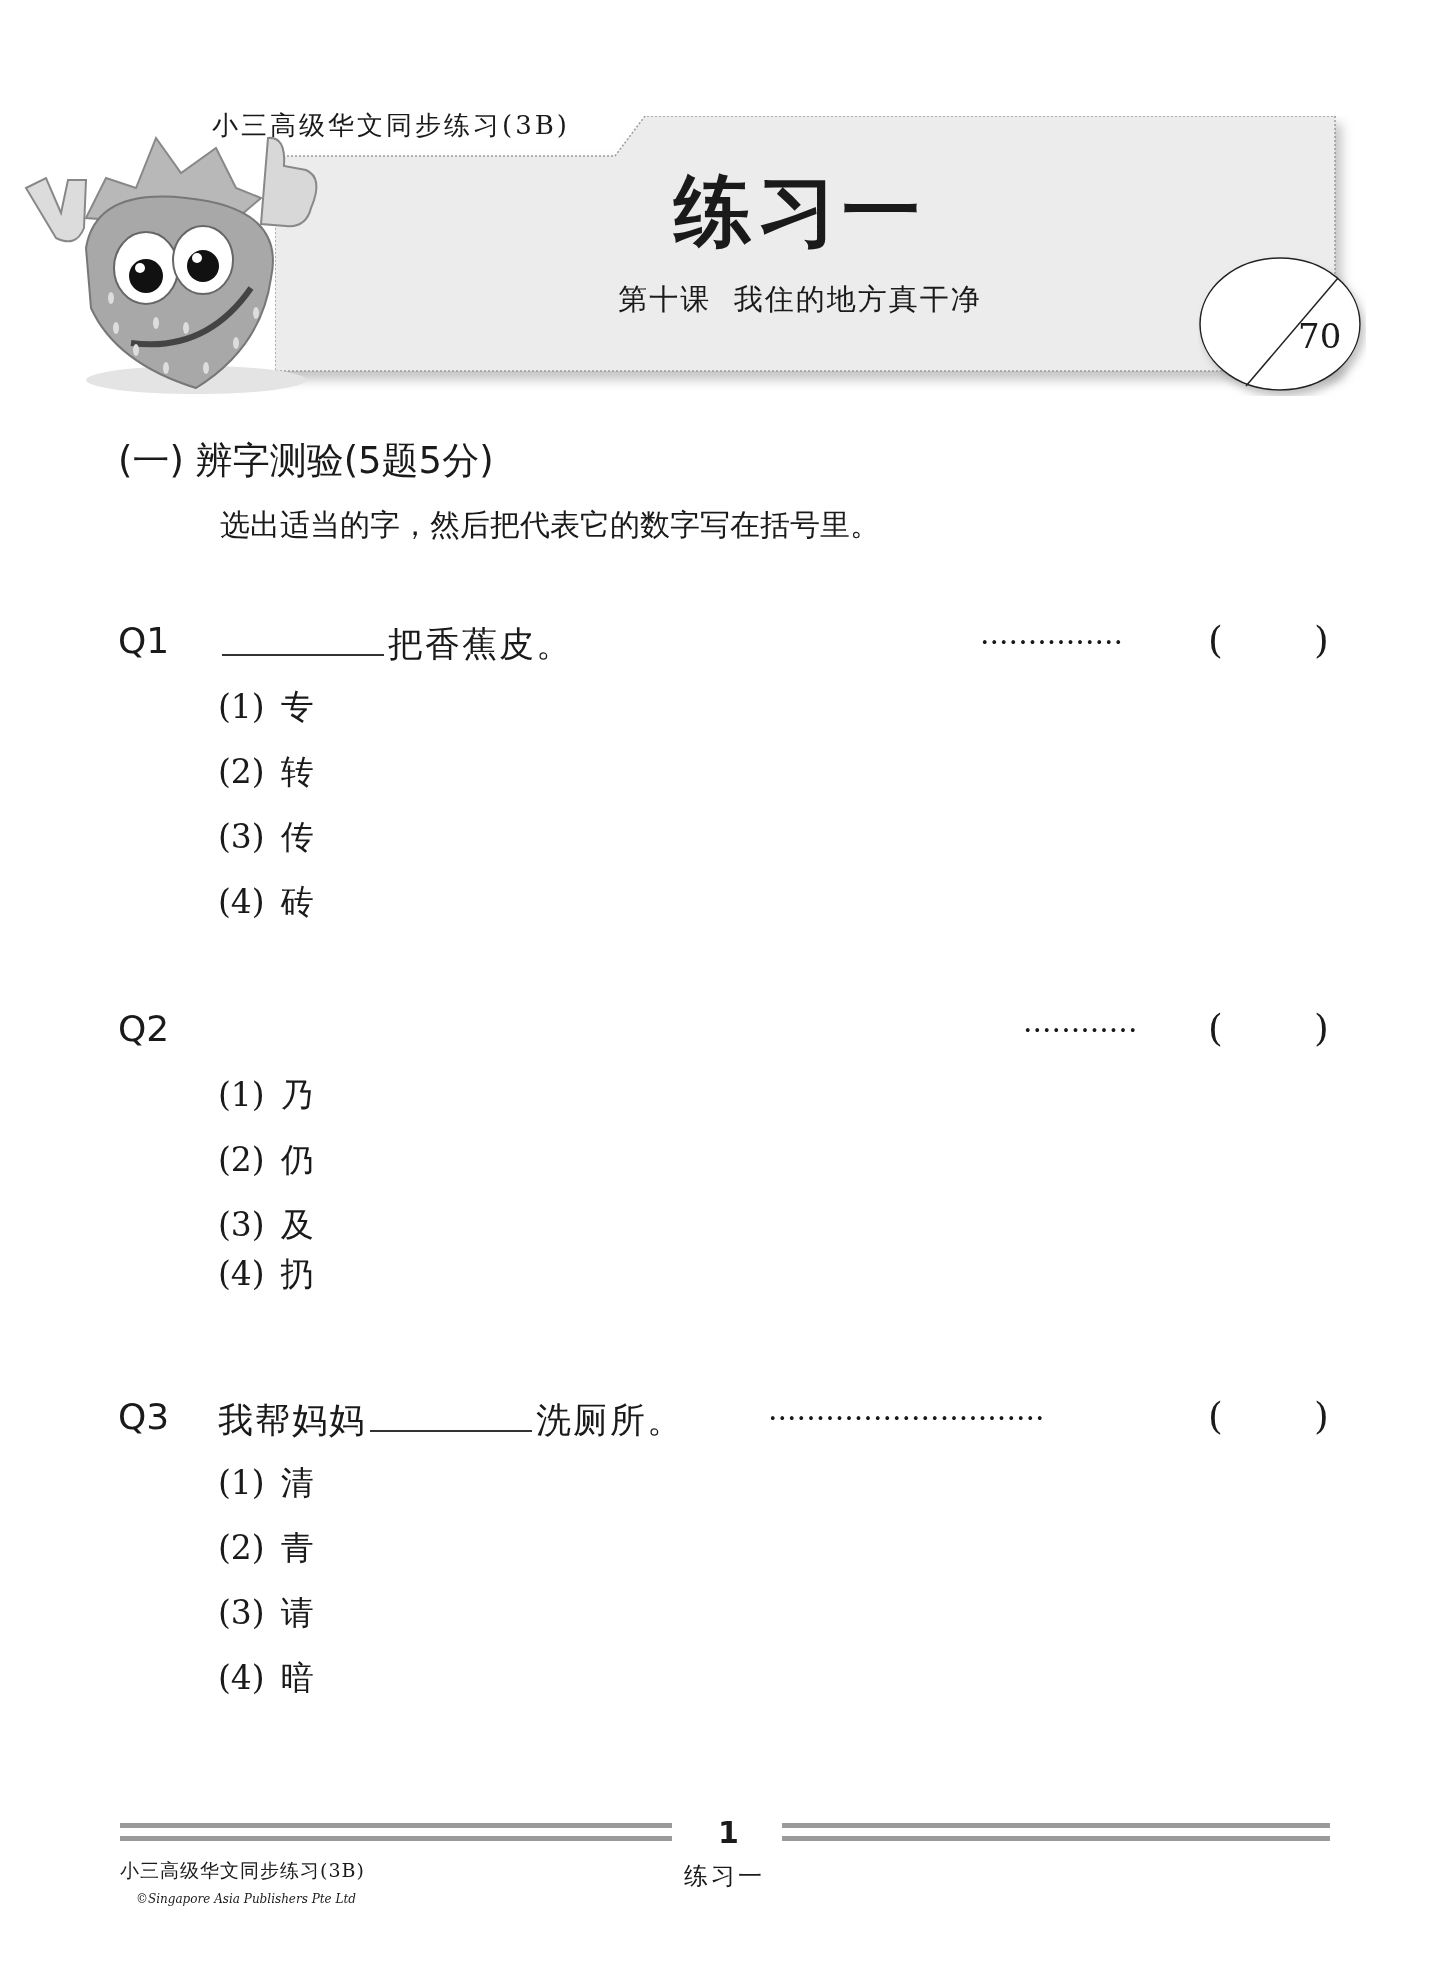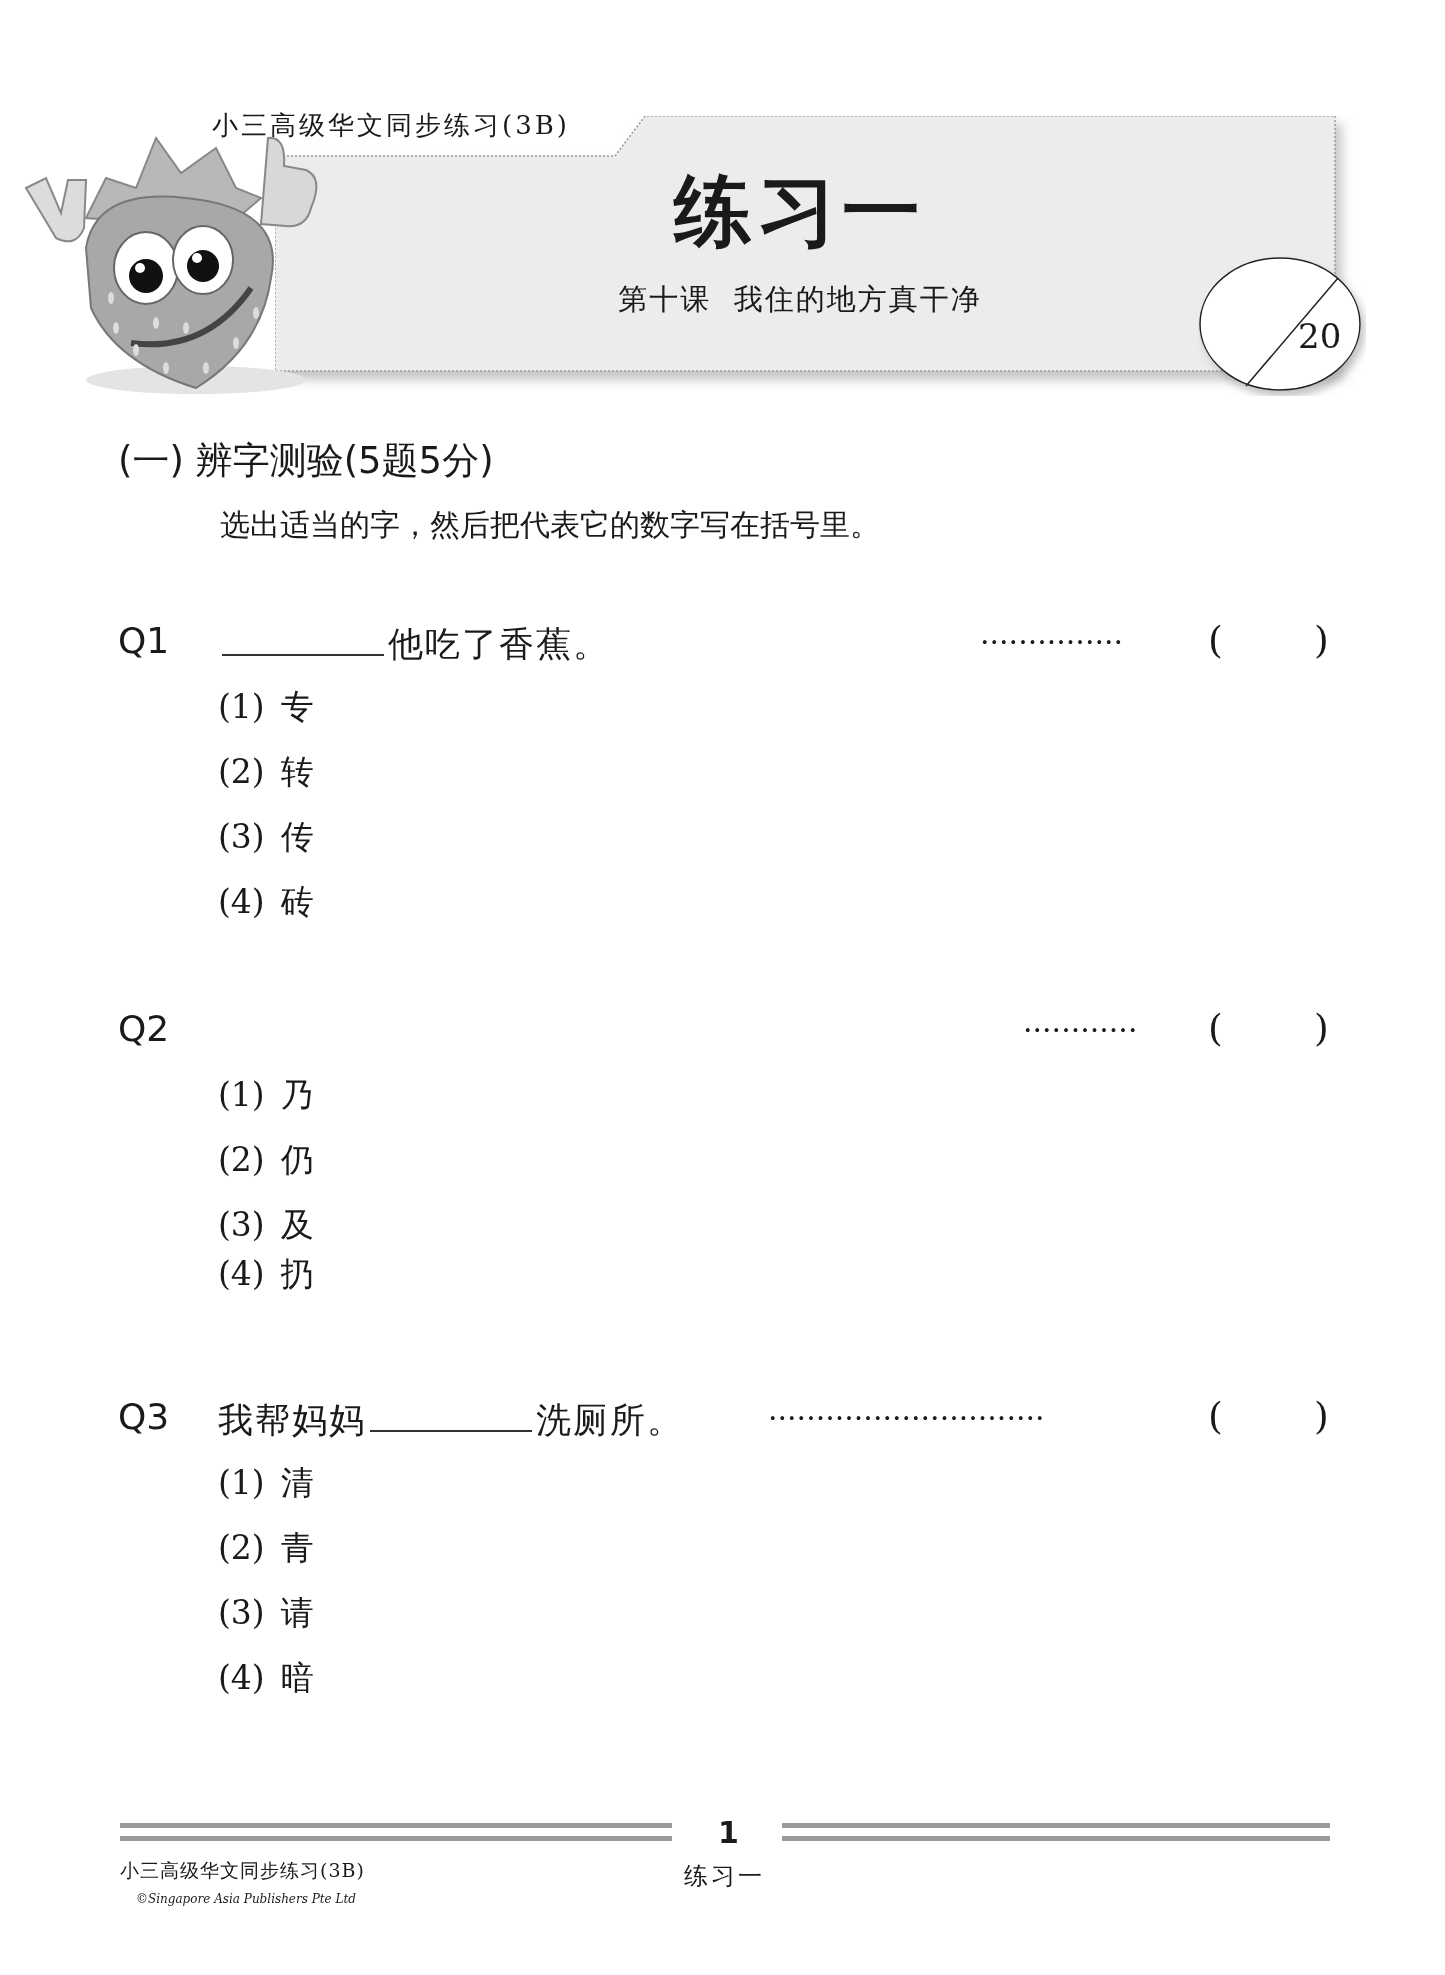--- a/index.html
+++ b/index.html
@@ -97,30 +97,30 @@
   <svg width="168" height="140" viewBox="0 0 168 140">
     <defs>
       <filter id="sh2">
           <feDropShadow dx="4" dy="6" stdDeviation="4" flood-color="#999" flood-opacity="0.6"></feDropShadow>
         </filter>
     </defs>
     <ellipse cx="82" cy="68" rx="80" ry="66" fill="#ffffff" stroke="#222" stroke-width="1.5" filter="url(#sh2)"></ellipse>
     <line x1="140" y1="22" x2="48" y2="130" stroke="#222" stroke-width="1.5"></line>
   </svg>
 </div>
-<div class="abs score-total serif">20</div>
+<div class="abs score-total serif">70</div>
 
 <div class="abs section-title sans">(一) 辨字测验(5题5分)</div>
 <div class="abs instruction">选出适当的字，然后把代表它的数字写在括号里。</div>
 
 <div class="q" style="top:620px;">
   <span class="q-num sans">Q1</span>
   <div class="q-text">
     <span class="blank"></span>
-    <span>他吃了香蕉。</span>
+    <span>把香蕉皮。</span>
   </div>
   <span class="dots" style="left:862px;">···············</span>
   <span class="paren" style="left:1090px;">(</span>
   <span class="paren" style="left:1196px;">)</span>
   <div class="abs" style="left:1110px;top:0;width:80px;height:42px;"></div>
   <div class="opt" style="top:65px;"><span class="n">(1)</span><span>专</span></div>
   <div class="opt" style="top:130px;"><span class="n">(2)</span><span>转</span></div>
   <div class="opt" style="top:195px;"><span class="n">(3)</span><span>传</span></div>
   <div class="opt" style="top:260px;"><span class="n">(4)</span><span>砖</span></div>
 </div>

